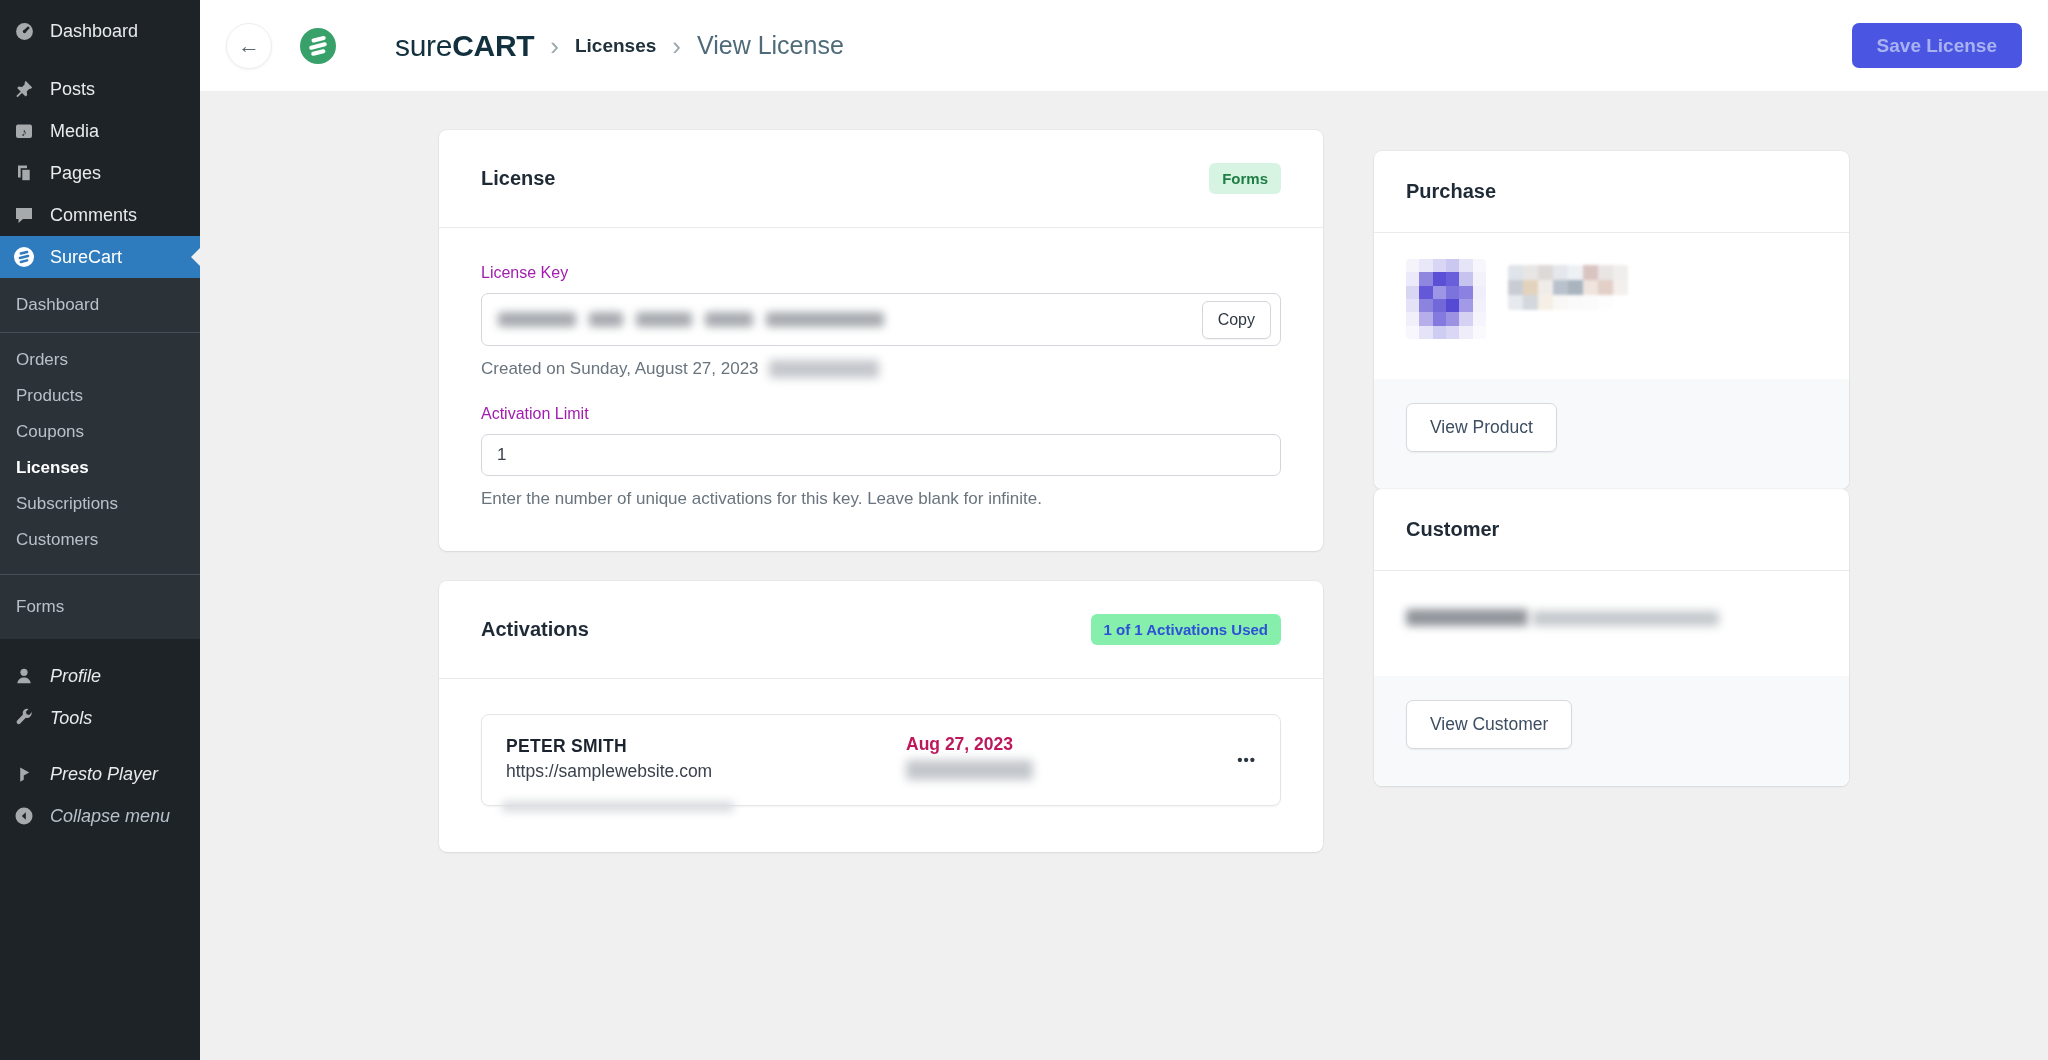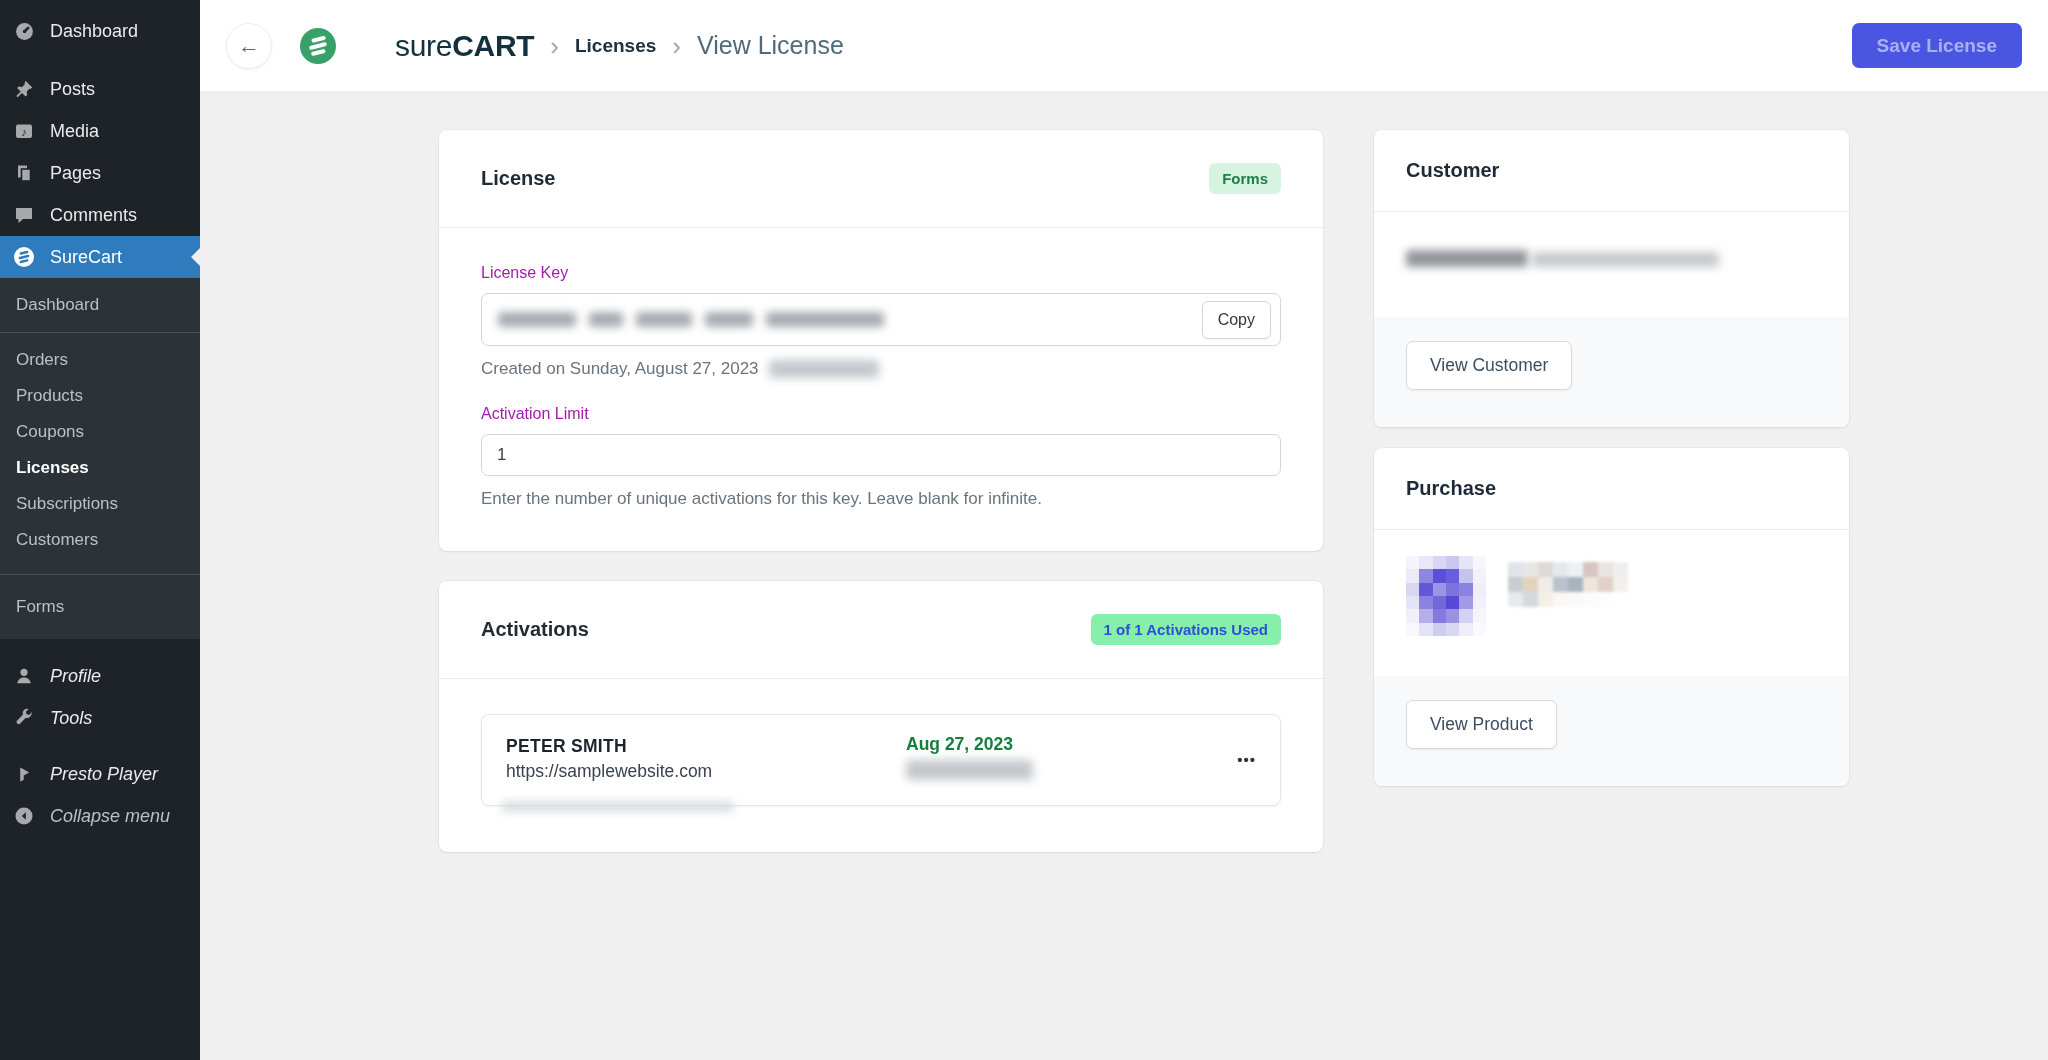--- a/index.html
+++ b/index.html
@@ -123,21 +123,21 @@
   .act-row {
     position:relative;
     border:1px solid #e3e6e9; border-radius:8px;
     box-shadow:0 1px 2px rgba(16,24,40,.05);
     padding:19px 24px 21px 24px;
     display:grid; grid-template-columns:1fr 320px 30px; align-items:center;
     background:#fff;
   }
   .act-name { font-size:17.5px; font-weight:700; color:#1b242e; letter-spacing:.3px; }
   .act-url  { font-size:17.5px; color:#39424d; margin-top:4px; }
-  .act-date { font-size:17.5px; font-weight:700; color:#15803d; }
+  .act-date { font-size:17.5px; font-weight:700; color:#be185d; }
   .act-menu { text-align:right; font-size:15px; font-weight:700; color:#2c3640; letter-spacing:1px; cursor:pointer; }
   .act-strip {
     position:absolute; left:20px; bottom:-7px; width:232px; height:11px;
     background:#d9dcdf; filter:blur(4px); border-radius:3px;
   }
   
   .r-body { padding:28px 32px 46px 32px; }
   .r-footer { background:#f8f9fa; padding:24px 32px 37px 32px; }
   .ghost-btn {
     padding:13px 23px; background:#fff; border:1px solid #d6dade; border-radius:7px;
@@ -357,34 +357,20 @@
             <div class="redact light" style="width:127px;height:20px;margin-top:5px"></div>
           </div>
           <div class="act-menu">•••</div>
           <div class="act-strip"></div>
         </div>
       </div>
     </div>
   </div>
 
   <div class="col-right">
-
-    <div class="card">
-      <div class="card-header">
-        <span class="card-title">Customer</span>
-      </div>
-      <div class="card-hr"></div>
-      <div class="r-body">
-        <div class="redact" style="width:122px;height:17px;background:#91959b"></div>
-        <div class="redact light" style="width:187px;height:15px;margin-top:12px"></div>
-      </div>
-      <div class="r-footer">
-        <button class="ghost-btn">View Customer</button>
-      </div>
-    </div>
 
     <div class="card purchase-card">
       <div class="card-header">
         <span class="card-title">Purchase</span>
       </div>
       <div class="card-hr"></div>
       <div class="p-body">
         <div class="pix pix-thumb">
             <div style="background: rgb(245, 244, 251);"></div>
             <div style="background: rgb(233, 232, 248);"></div>
@@ -447,15 +433,29 @@
             <div style="background: rgb(251, 250, 250);"></div>
             <div style="background: rgb(252, 251, 251);"></div>
             <div style="background: rgb(253, 253, 253);"></div>
             <div style="background: rgb(255, 255, 255);"></div>
           </div>
       </div>
       <div class="r-footer">
         <button class="ghost-btn">View Product</button>
       </div>
     </div>
+
+    <div class="card">
+      <div class="card-header">
+        <span class="card-title">Customer</span>
+      </div>
+      <div class="card-hr"></div>
+      <div class="r-body">
+        <div class="redact" style="width:122px;height:17px;background:#91959b"></div>
+        <div class="redact light" style="width:187px;height:15px;margin-top:12px"></div>
+      </div>
+      <div class="r-footer">
+        <button class="ghost-btn">View Customer</button>
+      </div>
+    </div>
   </div>
 
 </div>
 
 </body></html>

